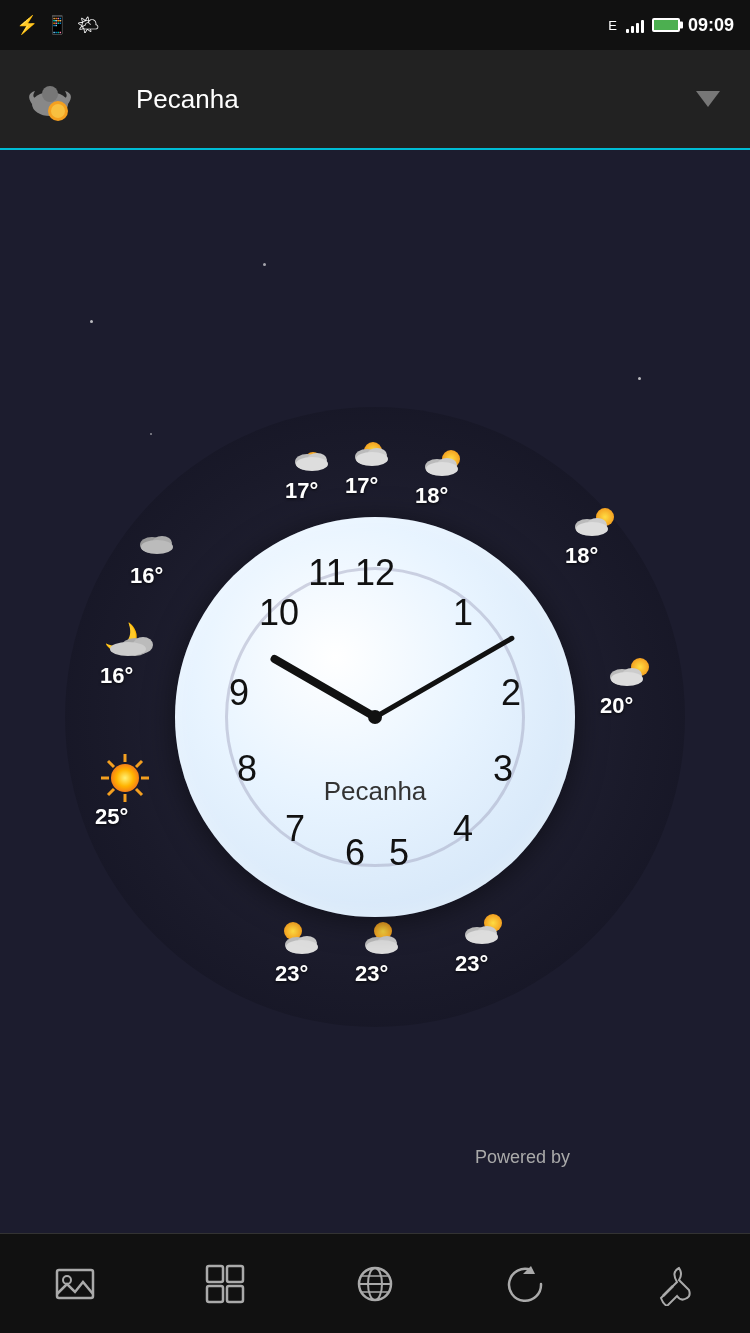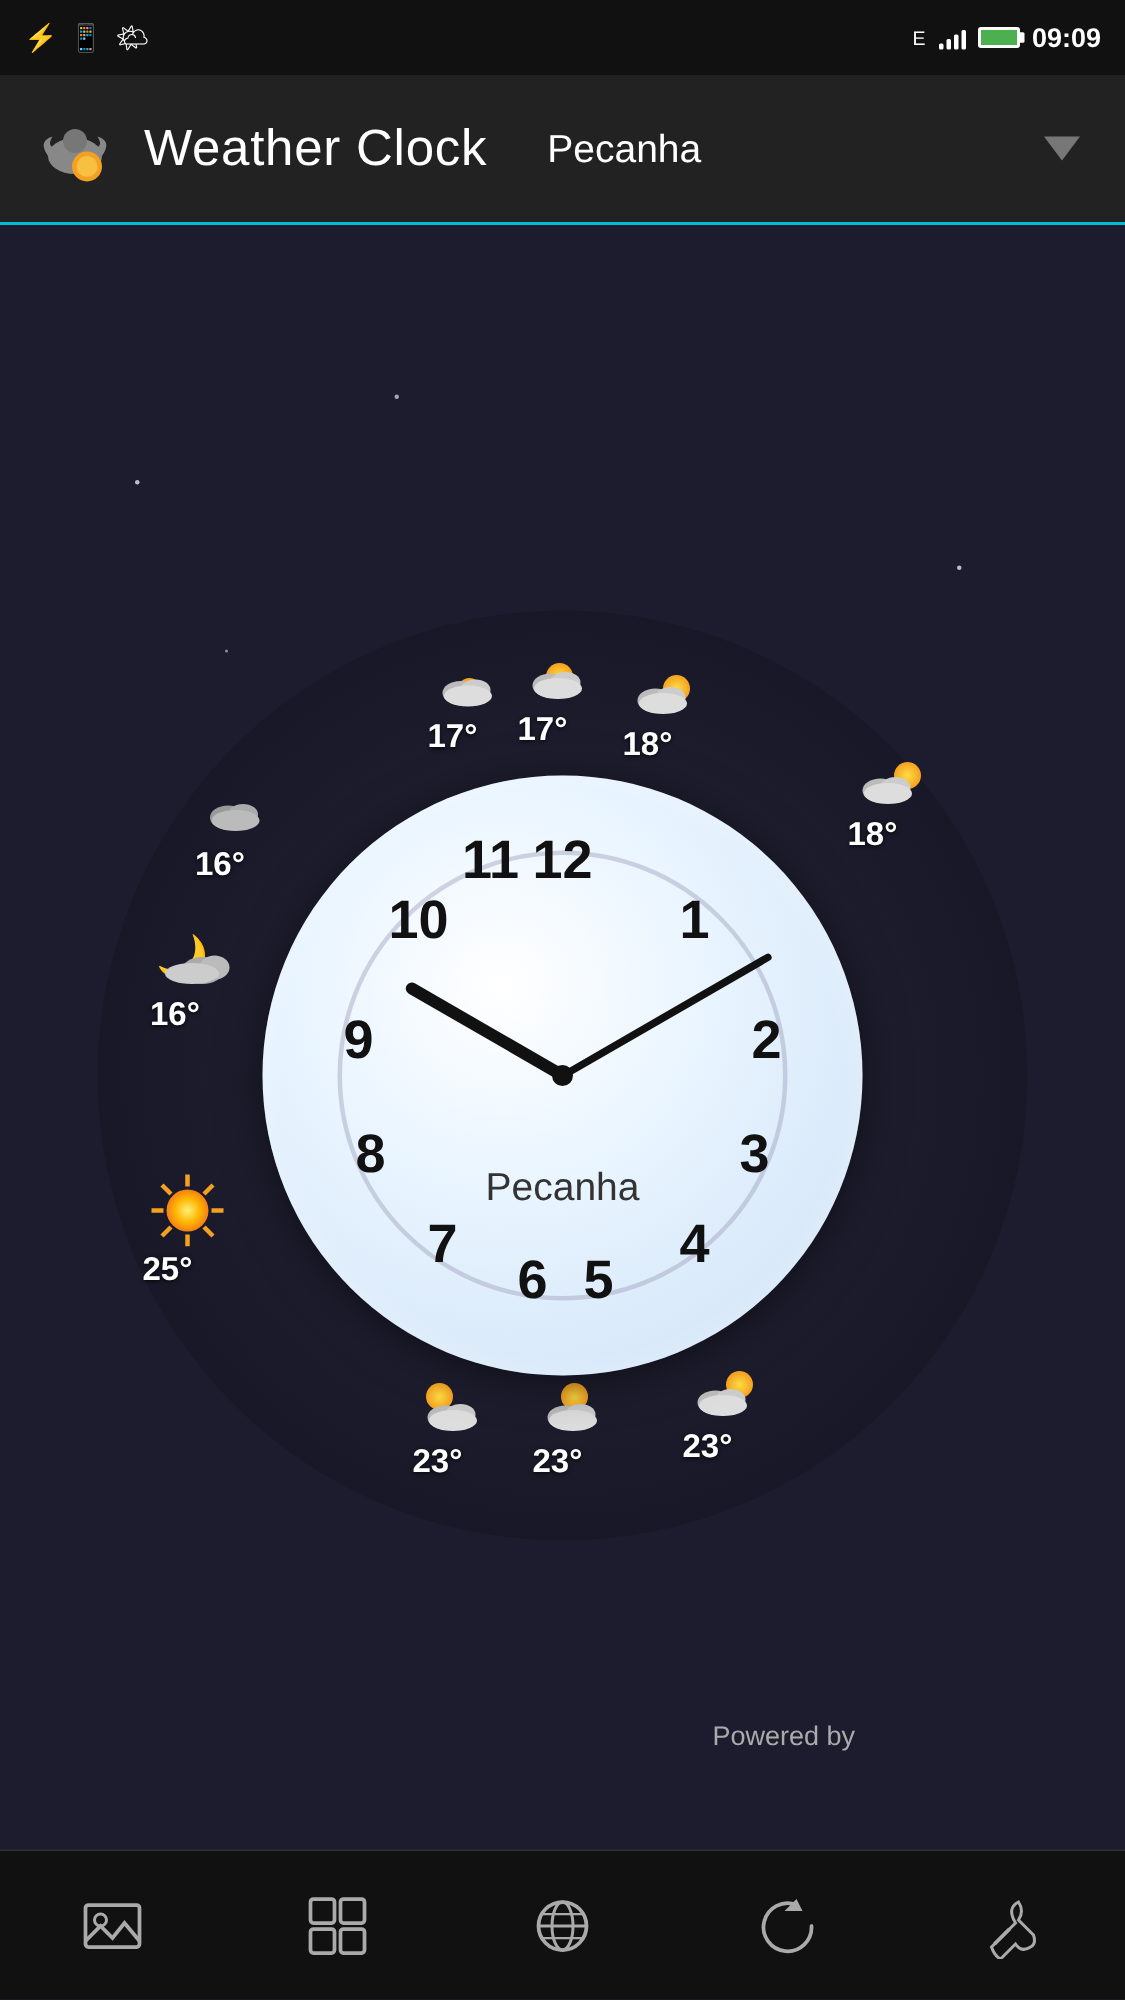--- a/index.html
+++ b/index.html
@@ -168,21 +168,21 @@
       height: 300px;
       border-radius: 50%;
       border: 3px solid rgba(150,150,180,0.4);
       background: transparent;
     }
 
     
     .clock-number {
       position: absolute;
       font-size: 36px;
-      font-weight: bold;
+      font-weight: normal;
       color: #111;
       text-align: center;
       transform: translate(-50%, -50%);
     }
 
     
     .clock-city {
       position: absolute;
       bottom: 110px;
       left: 50%;
@@ -325,21 +325,20 @@
 
       <ellipse cx="30" cy="35" rx="18" ry="12" fill="#888"></ellipse>
       <path d="M12 35 Q5 25 15 22 Q10 30 20 30 Z" fill="#888"></path>
       <path d="M48 35 Q55 25 45 22 Q50 30 40 30 Z" fill="#888"></path>
       <circle cx="30" cy="25" r="8" fill="#777"></circle>
 
       <circle cx="38" cy="42" r="10" fill="#f4a020"></circle>
       <circle cx="38" cy="42" r="7" fill="#f8c040"></circle>
     </svg>
   </div>
-  <span class="app-title">Weather Clock</span>
   <span class="app-location">Pecanha</span>
   <div class="dropdown-arrow"></div>
 </div>
 
 <div id="main-content">
 
   <div style="position:absolute; top:0; left:0; width:100%; height:100%;">
     <div class="star-dot" style="width:3px;height:3px;top:15%;left:12%;opacity:0.7;"></div>
     <div class="star-dot" style="width:2px;height:2px;top:25%;left:20%;opacity:0.5;"></div>
     <div class="star-dot" style="width:3px;height:3px;top:10%;left:35%;opacity:0.6;"></div>
@@ -407,20 +406,35 @@
             </radialGradient>
           </defs>
           <circle cx="40" cy="20" r="9" fill="url(#sg4)"></circle>
           <ellipse cx="22" cy="30" rx="12" ry="8" fill="#bbb"></ellipse>
           <ellipse cx="32" cy="28" rx="10" ry="7" fill="#ccc"></ellipse>
           <ellipse cx="27" cy="32" rx="16" ry="7" fill="#ddd"></ellipse>
         </svg>
       <span class="weather-temp">18°</span>
     </div>
 
+    <div class="weather-item" style="top: 230px; left: 525px;">
+      <svg width="56" height="44" viewBox="0 0 56 44">
+          <defs>
+            <radialGradient id="sg5" cx="50%" cy="50%">
+              <stop offset="0%" stop-color="#ffdd44"></stop>
+              <stop offset="100%" stop-color="#f4a020"></stop>
+            </radialGradient>
+          </defs>
+          <circle cx="40" cy="20" r="9" fill="url(#sg5)"></circle>
+          <ellipse cx="22" cy="30" rx="12" ry="8" fill="#bbb"></ellipse>
+          <ellipse cx="32" cy="28" rx="10" ry="7" fill="#ccc"></ellipse>
+          <ellipse cx="27" cy="32" rx="16" ry="7" fill="#ddd"></ellipse>
+        </svg>
+      <span class="weather-temp">20°</span>
+    </div>
 
 
     <div class="weather-item" style="bottom: 40px; left: 380px;">
       <svg width="56" height="44" viewBox="0 0 56 44">
           <defs>
             <radialGradient id="sg7" cx="50%" cy="50%">
               <stop offset="0%" stop-color="#ffdd44"></stop>
               <stop offset="100%" stop-color="#f4a020"></stop>
             </radialGradient>
           </defs>
@@ -456,21 +470,21 @@
           </defs>
           <circle cx="18" cy="16" r="9" fill="url(#sg9)"></circle>
           <ellipse cx="22" cy="30" rx="12" ry="8" fill="#bbb"></ellipse>
           <ellipse cx="32" cy="28" rx="10" ry="7" fill="#ccc"></ellipse>
           <ellipse cx="27" cy="32" rx="16" ry="7" fill="#ddd"></ellipse>
         </svg>
       <span class="weather-temp">23°</span>
     </div>
 
 
-    <div class="weather-item" style="top: 362px; left: 20px;">
+    <div class="weather-item" style="top: 333px; left: 20px;">
       <svg width="60" height="52" viewBox="0 0 60 52">
         <defs>
             <radialGradient id="sungrad" cx="50%" cy="50%">
               <stop offset="0%" stop-color="#fff176"></stop>
               <stop offset="60%" stop-color="#ffb300"></stop>
               <stop offset="100%" stop-color="#f57f17"></stop>
             </radialGradient>
           </defs>
 
         <line x1="30" y1="4" x2="30" y2="12" stroke="#f4a020" stroke-width="3"></line>

